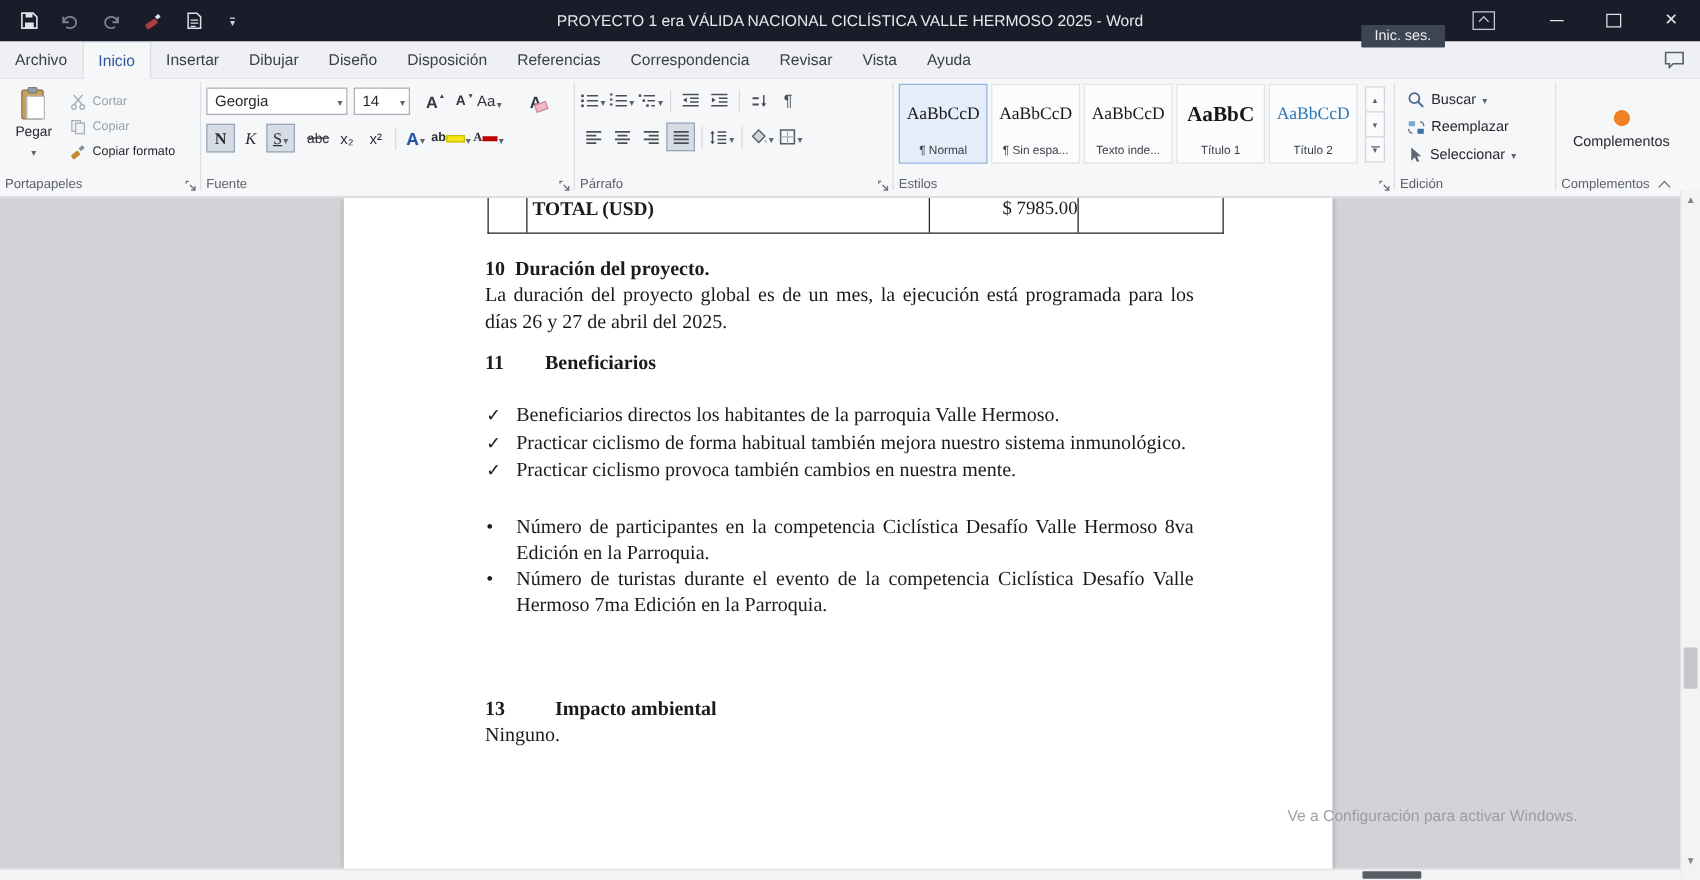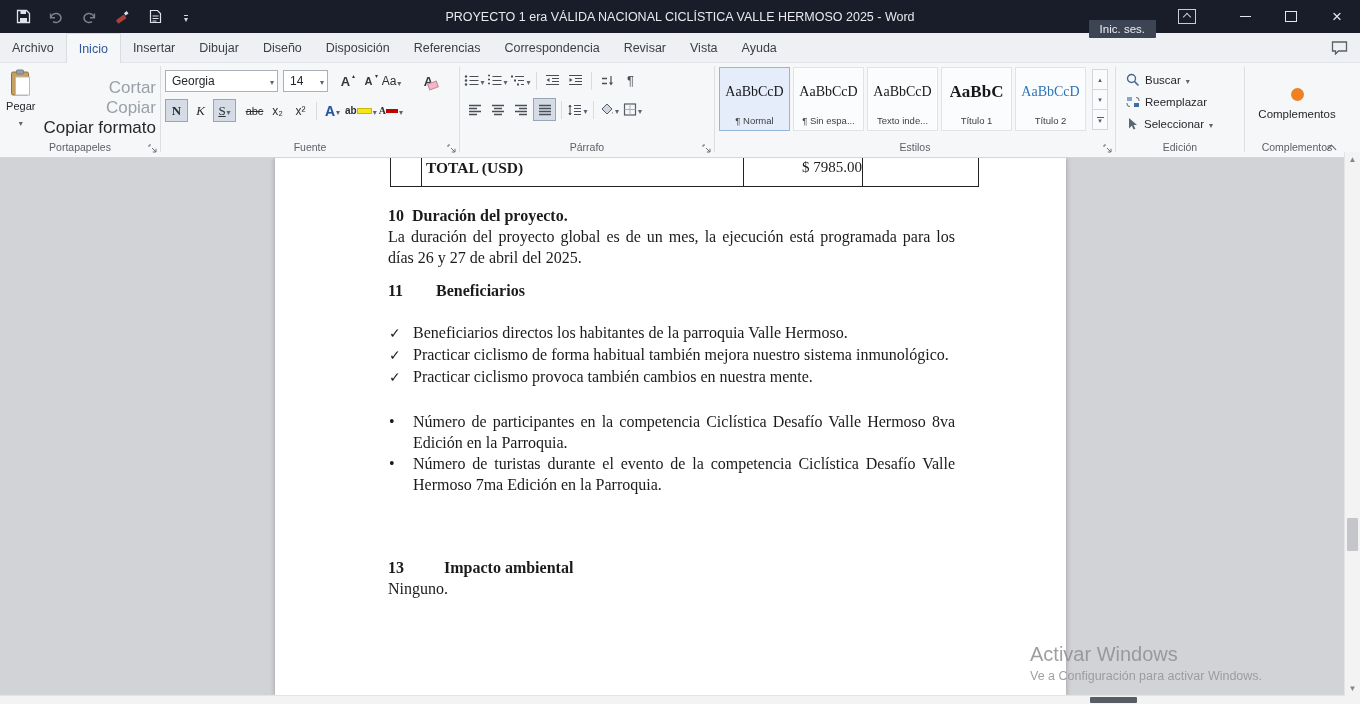--- a/index.html
+++ b/index.html
@@ -33,30 +33,30 @@
   .tab.active{background:#f6f7f9;color:#2b579a;border:1px solid #d9dce1;border-bottom:none;margin-bottom:-1px;}
   .tellme{display:flex;align-items:center;gap:6px;padding:0 10px;margin-left:10px;color:#44494f;}
   .feedback{margin-left:auto;margin-right:12px;display:flex;align-items:center;}
 
   
   .ribbon{position:absolute;top:62px;left:0;right:0;height:95px;background:#f6f7f9;display:flex;
           border-bottom:1px solid #d4d6da;z-index:20;}
   .group{position:relative;display:flex;flex-direction:column;padding:3px 4px 0;}
   .gsep{width:1px;background:#dcdee2;margin:4px 0 5px;}
   .group-body{flex:1;display:flex;}
-  .group-label{height:17px;font-size:10.5px;color:#5b5f66;text-align:center;line-height:14px;}
+  .group-label{height:17px;font-size:10.5px;color:#5b5f66;text-align:left;line-height:14px;}
   .launcher{position:absolute;right:2px;bottom:3px;width:11px;height:11px;display:flex;align-items:center;justify-content:center;}
 
   
   .g-clipboard{width:152px;}
   .paste-btn{width:46px;display:flex;flex-direction:column;align-items:center;padding-top:4px;}
   .paste-label{font-size:11px;color:#24272b;margin-top:3px;}
   .caret::after{content:"▾";font-size:8px;color:#5d646d;line-height:8px;}
   .clip-col{display:flex;flex-direction:column;justify-content:flex-start;margin-left:6px;padding-top:8px;gap:3px;}
-  .small-btn{display:flex;align-items:flex-end;gap:5px;font-size:17px;color:#24272b;height:17px;white-space:nowrap;flex-direction:column;}
+  .small-btn{display:flex;align-items:center;gap:5px;font-size:10px;color:#24272b;height:17px;white-space:nowrap;}
   .small-btn.disabled{color:#9aa0a8;}
 
   
   .g-font{width:290px;}
   .font-rows{display:flex;flex-direction:column;width:100%;}
   .frow{display:flex;align-items:center;margin-top:5px;gap:2px;}
   .combo{height:20px;background:#fff;border:1px solid #abb0b8;display:flex;align-items:center;
          font-size:12px;color:#24272b;padding:0 3px 0 6px;justify-content:space-between;}
   .combo-name{width:102px;}
   .combo-size{width:34px;margin-left:3px;margin-right:5px;}
@@ -606,21 +606,20 @@
       <div class="h mt62">
         <span class="hnum">13</span>
         <span>Impacto ambiental</span>
       </div>
       <p class="mt12">Ninguno.</p>
     </div>
   </div>
 </div>
 
 <div class="watermark">
-  <div class="wm1">Activar Windows</div>
   <div class="wm2">Ve a Configuración para activar Windows.</div>
 </div>
 
 <div class="vscroll">
   <span class="vs-up"></span>
   <span class="vs-thumb"></span>
   <span class="vs-dn"></span>
 </div>
 <div class="hscroll">
   <span class="hs-thumb"></span>

